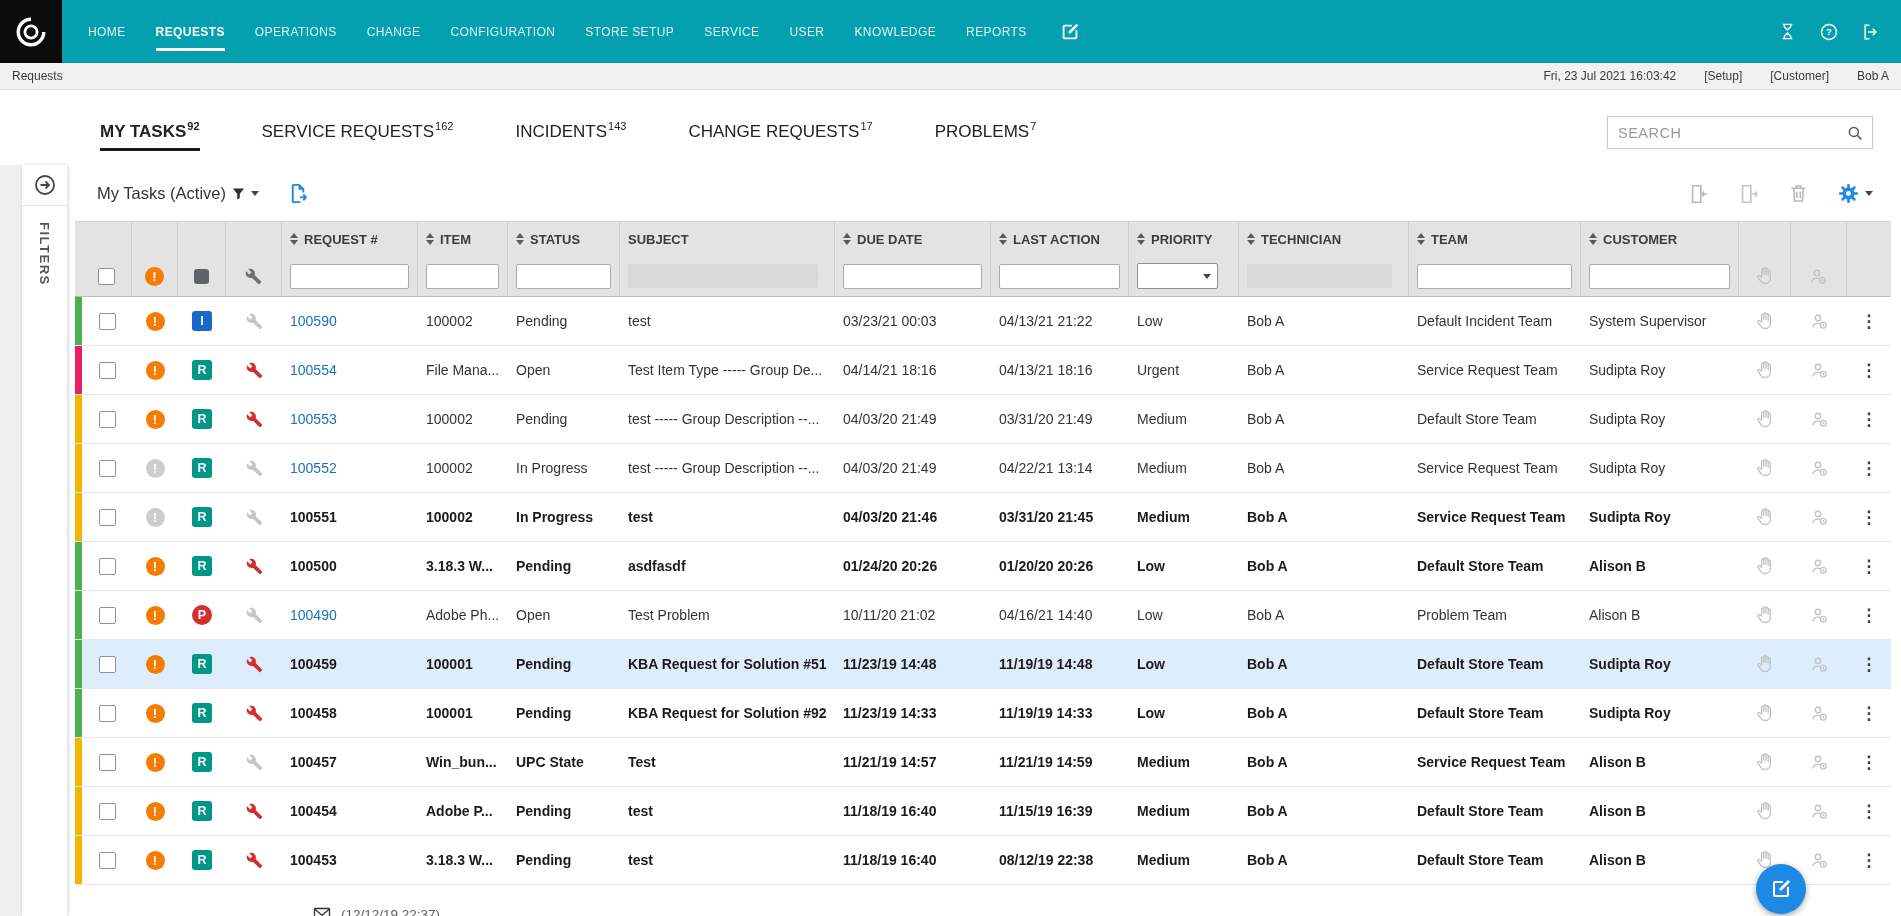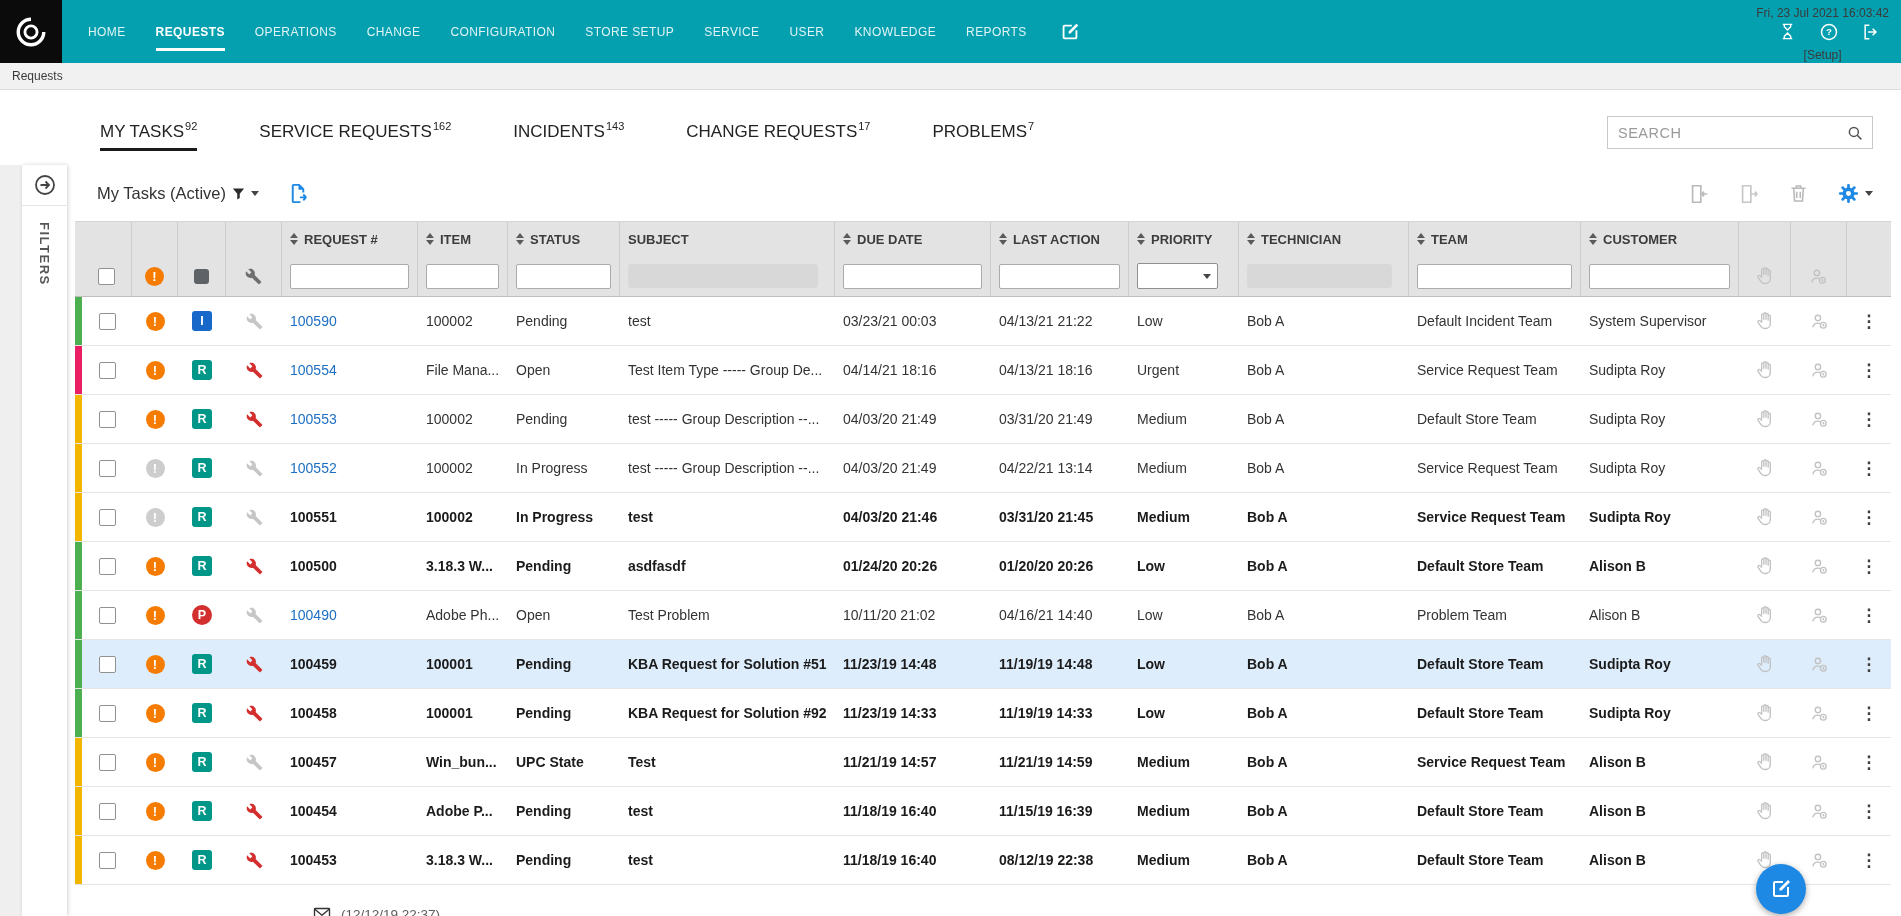--- a/index.html
+++ b/index.html
@@ -14,28 +14,28 @@
     font-size:12px;letter-spacing:.4px;cursor:pointer;white-space:nowrap;}
   .nav-item.active{color:#fff;font-weight:bold;}
   .nav-item.active::after{content:"";position:absolute;left:0;right:0;bottom:12px;height:3px;background:#fff;}
   .nav-compose{display:flex;align-items:center;margin-left:2px;}
   .topnav-right{margin-left:auto;display:flex;align-items:center;gap:22px;margin-right:20px;}
   .topnav-right .tn-ic{display:flex;align-items:center;justify-content:center;cursor:pointer;}
 
   
   .crumbbar{height:26px;background:#F1F1F1;border-bottom:1px solid #DCDCDC;display:flex;align-items:center;
     padding:0 12px;font-size:12px;color:#3a3a3a;}
-  .crumb-right{margin-left:auto;display:flex;align-items:center;gap:28px;flex-direction:column;}
+  .crumb-right{margin-left:auto;display:flex;align-items:center;gap:28px;}
 
   
   .tabs-zone{position:relative;height:76px;background:#fff;}
   .tabs{position:absolute;left:100px;top:30px;display:flex;gap:62px;}
   .tab{font-size:17px;color:#222;padding-bottom:9px;position:relative;cursor:pointer;white-space:nowrap;}
   .tab .count{font-size:11px;margin-left:1px;}
-  .tab.active{font-weight:normal;}
+  .tab.active{font-weight:bold;}
   .tab.active::after{content:"";position:absolute;left:0;right:0;bottom:0;height:3px;background:#1a1a1a;}
   .searchbox{position:absolute;top:26px;right:28px;width:266px;height:33px;border:1px solid #C8C8C8;background:#fff;
     display:flex;align-items:center;box-sizing:border-box;}
   .searchbox input{flex:1;border:none;outline:none;font-size:14.5px;padding:0 10px;color:#333;letter-spacing:.5px;background:transparent;font-family:inherit;}
   .searchbox input::placeholder{color:#9a9a9a;}
   .search-btn{width:34px;display:flex;align-items:center;justify-content:center;cursor:pointer;}
 
   
   .left-gutter{position:absolute;left:0;top:165px;bottom:0;width:22px;background:#EFEFEF;}
   .filters-rail{position:absolute;left:22px;top:165px;bottom:0;width:45px;background:#fff;

